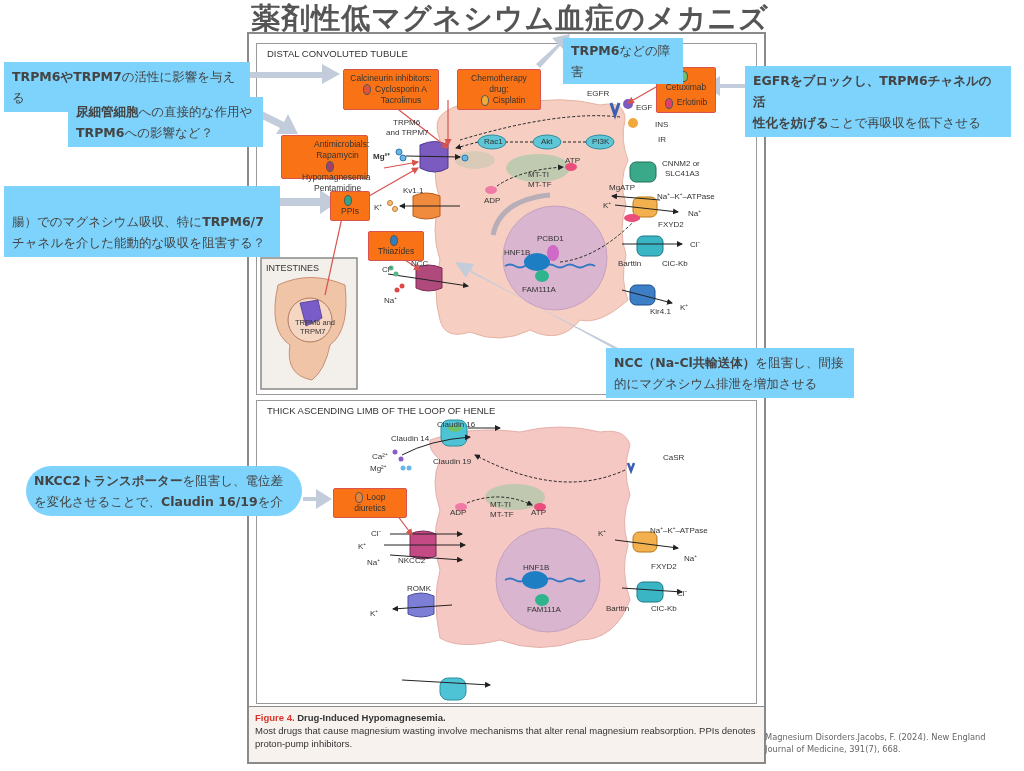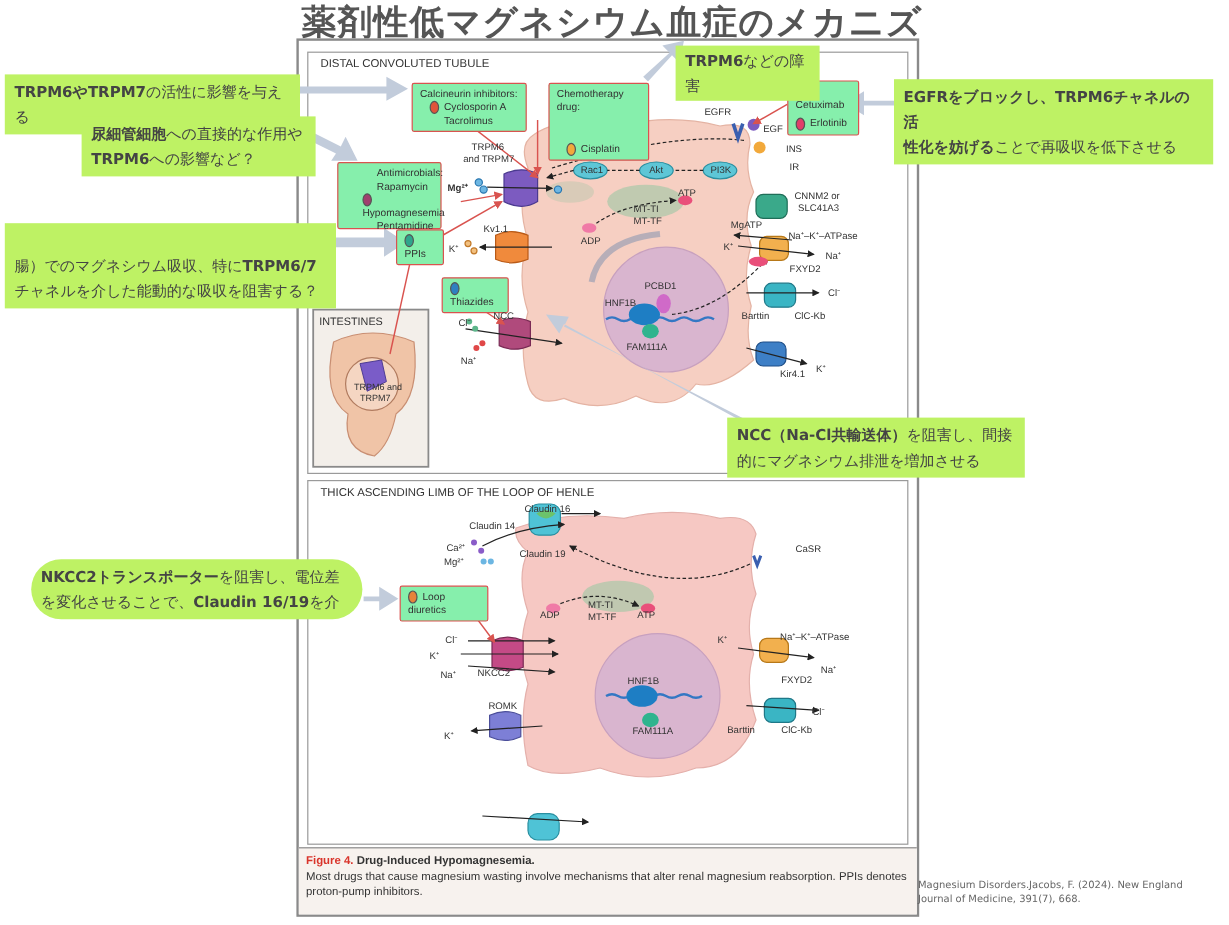--- a/index.html
+++ b/index.html
@@ -4,24 +4,24 @@
 <style>
   * { box-sizing: border-box; margin: 0; padding: 0; }
   body { width: 1024px; height: 771px; background: #ffffff; position: relative; overflow: hidden;
          font-family: "DejaVu Sans", sans-serif; }
   .title { position: absolute; left: 250px; top: 0px; width: 520px; text-align: center;
            font-size: 29px; font-weight: bold; color: #555555; letter-spacing: 1px; line-height: 36px; }
   .figure { position: absolute; left: 247px; top: 32px; width: 519px; height: 732px;
             border: 2px solid #8a8a8a; background: #fff; }
   .panel { position: absolute; border: 1.5px solid #9a9a9a; background: #fff; }
   .panel-label { position: absolute; font-size: 9.5px; color: #333; font-family: "Liberation Sans", sans-serif; }
-  .drugbox { position: absolute; border: 1.8px solid #d9534f; background: #86efac; border-radius: 2px;
-             font-family: "Liberation Sans", sans-serif; font-size: 8.5px; color: #333; padding: 3px 6px; line-height: 11px; }
+  .drugbox { position: absolute; border: 1.8px solid #d9534f; background: #f97316; border-radius: 2px;
+             font-family: "Liberation Sans", sans-serif; font-size: 8.5px; color: #333; padding: 3px 6px; line-height: 11px; text-align: center; }
   .dot { display: inline-block; width: 8px; height: 11px; border-radius: 50%; vertical-align: middle; margin-right: 4px; border: 0.5px solid #555; }
-  .callout { position: absolute; background: #bef264; color: #444; font-size: 12.5px; line-height: 21px;
+  .callout { position: absolute; background: #7dd3fc; color: #444; font-size: 12.5px; line-height: 21px;
              padding: 4px 8px; }
   .callout b { color: #444; }
   .caption { position: absolute; left: 249px; top: 706px; width: 515px; height: 56px; background: #f7f2ee;
              border-top: 1.5px solid #8a8a8a; padding: 4px 6px; font-family: "Liberation Sans", sans-serif; font-size: 9.5px; color: #333; line-height: 13px; }
   .caption .fig { color: #d9342b; font-weight: bold; }
   .caption .cap-title { font-weight: bold; }
   .ref { position: absolute; left: 765px; top: 731px; font-size: 8.3px; color: #666; line-height: 12px; width: 240px; }
   .lbl { position: absolute; font-family: "Liberation Sans", sans-serif; font-size: 8px; color: #333; white-space: nowrap; }
   svg.diagram { position: absolute; left: 0; top: 0; }
 </style>
@@ -160,27 +160,27 @@
   </g>
 </svg>
 
 <div class="drugbox" style="left:343px;top:69px;width:96px;">
   <div>Calcineurin inhibitors:</div>
   <div style="padding-left:8px;"><span class="dot" style="background:#e0533a;"></span><span>Cyclosporin A</span></div>
   <div style="padding-left:20px;">Tacrolimus</div>
 </div>
 <div class="drugbox" style="left:457px;top:69px;width:84px;">
   <div>Chemotherapy drug:</div>
-  <div style="padding-left:8px;margin-top:24px;"><span class="dot" style="background:#f2a93b;"></span><span>Cisplatin</span></div>
+  <div style="padding-left:8px;"><span class="dot" style="background:#f2a93b;"></span><span>Cisplatin</span></div>
 </div>
 <div class="drugbox" style="left:656px;top:67px;width:60px;">
   <div><span class="dot" style="background:#6cc36a;"></span><span>Cetuximab</span></div>
   <div style="margin-top:4px;"><span class="dot" style="background:#e0406a;"></span><span>Erlotinib</span></div>
 </div>
-<div class="drugbox" style="left:281px;top:135px;width:87px;height:56px;padding-left:20px;">
+<div class="drugbox" style="left:281px;top:135px;width:87px;height:44px;padding-left:20px;">
   <div style="padding-left:12px;">Antimicrobials:</div>
   <div style="padding-left:12px;">Rapamycin</div>
   <div><span class="dot" style="background:#a0406e;"></span><span>Hypomagnesemia</span></div>
   <div style="padding-left:12px;">Pentamidine</div>
 </div>
 <div class="drugbox" style="left:330px;top:191px;width:40px;">
   <span class="dot" style="background:#2fa58c;"></span><span>PPIs</span>
 </div>
 <div class="drugbox" style="left:368px;top:231px;width:56px;">
   <span class="dot" style="background:#2f7fc0;"></span><span>Thiazides</span>

